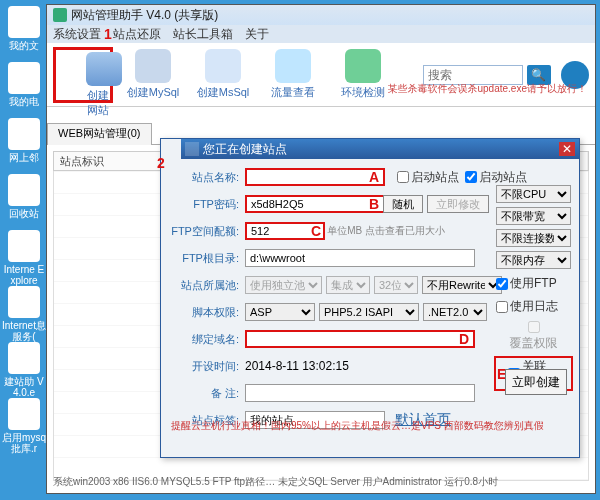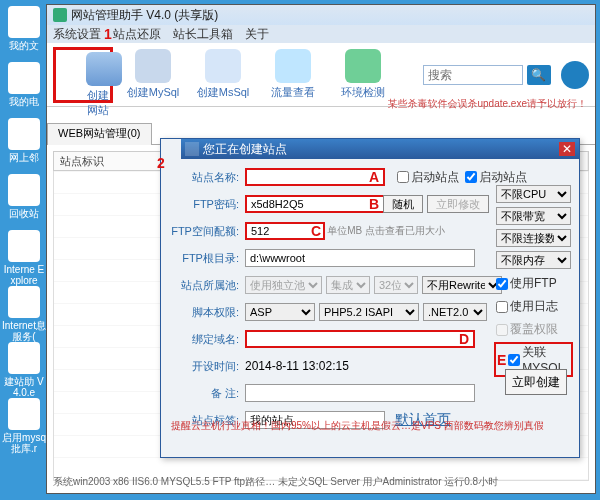--- a/index.html
+++ b/index.html
@@ -21,21 +21,21 @@
 .tool .tl { color: #3b6fb5; font-size: 11px; }
 .ic-web { background: linear-gradient(#a7c8ec,#6a9ad4); }
 .ic-mysql { background: #c8d8ec; }
 .ic-mssql { background: #d6e6f9; }
 .ic-flow { background: #bfe6ff; }
 .ic-env { background: #6fcf97; }
 .search-box { margin-left: auto; display: flex; align-items: center; gap: 4px; }
 .search-box input { width: 100px; height: 20px; border: 1px solid #9cb8d8; padding: 0 4px; }
 .search-box .btn { width: 24px; height: 20px; background: #1f7fc0; color: #fff; display: flex; align-items: center; justify-content: center; cursor: pointer; border-radius: 2px; }
 .cloud-ic { width: 28px; height: 28px; background: #1f7fc0; border-radius: 50%; margin-left: 6px; }
-.sub-note { font-size: 10px; color: #c44; position: absolute; right: 8px; top: 92px; }
+.sub-note { font-size: 10px; color: #c44; position: absolute; right: 8px; top: 77px; }
 .tabrow { margin-top: 16px; height: 22px; display: flex; border-bottom: 1px solid #aaa; padding-left: 0; }
 .tab { height: 22px; padding: 2px 10px; border: 1px solid #aaa; border-bottom: none; background: #f4f4f4; font-size: 11px; cursor: pointer; }
 .grid { padding: 6px 6px; }
 .grid-header { display: flex; height: 20px; border: 1px solid #ccc; background: #fafafa; }
 .gh { flex: 1; padding: 2px 6px; border-right: 1px solid #eee; font-size: 11px; color: #444; }
 .grid-body { height: 310px; border: 1px solid #ddd; border-top: none; background: #fff;
   background-image: linear-gradient(#f6f6f6 1px, transparent 1px); background-size: 100% 22px; }
 .statusbar { position: absolute; bottom: 2px; left: 6px; right: 6px; height: 16px; font-size: 10px; color: #666; white-space: nowrap; overflow:hidden;}
 .red-marker { position: absolute; color: #d11; font-weight: bold; font-size: 14px; pointer-events: none; }
 
@@ -50,21 +50,21 @@
 .row.red-in input[type=text]{ border: 2px solid #d11; }
 .row select { height: 18px; border: 1px solid #999; font-size: 11px; }
 .row .btn-s { height: 18px; padding: 0 8px; border: 1px solid #888; background: #f3f3f3; font-size: 11px; cursor: pointer; margin-left: 4px;}
 .row .btn-s.dis { color:#aaa; cursor:not-allowed;}
 .chk { display: flex; align-items: center; gap: 2px; font-size: 11px; color: #333; }
 .chk input { width: 12px; height: 12px; }
 .side { position: absolute; right: 8px; top: 26px; width: 75px; display: flex; flex-direction: column; gap: 4px; }
 .side select { width: 75px; height: 18px; border:1px solid #999; font-size:11px;}
 .side .chk { margin-top: 2px; }
 .side .chk.red-ck { outline: 2px solid #d11; padding: 0 1px;}
-.dis-chk { color: #999; }
+.dis-chk { color: #999; flex-direction: column; }
 .create-btn { position: absolute; right: 12px; bottom: 44px; width: 62px; height: 26px; border: 1px solid #777; background:#f4f4f4; font-size: 12px; cursor: pointer;}
 .tip { position: absolute; left: 10px; bottom: 6px; color: #c33; font-size: 10px; }
 .hint { font-size: 10px; color: #888; margin-left: 6px;}
 .link { color: #2d6aa8; text-decoration: underline; cursor: pointer; font-size: 14px; margin-left: 10px;}
 </style>
 </head>
 <body>
 
 <div class="desktop">
   <div class="desktop-icon">

